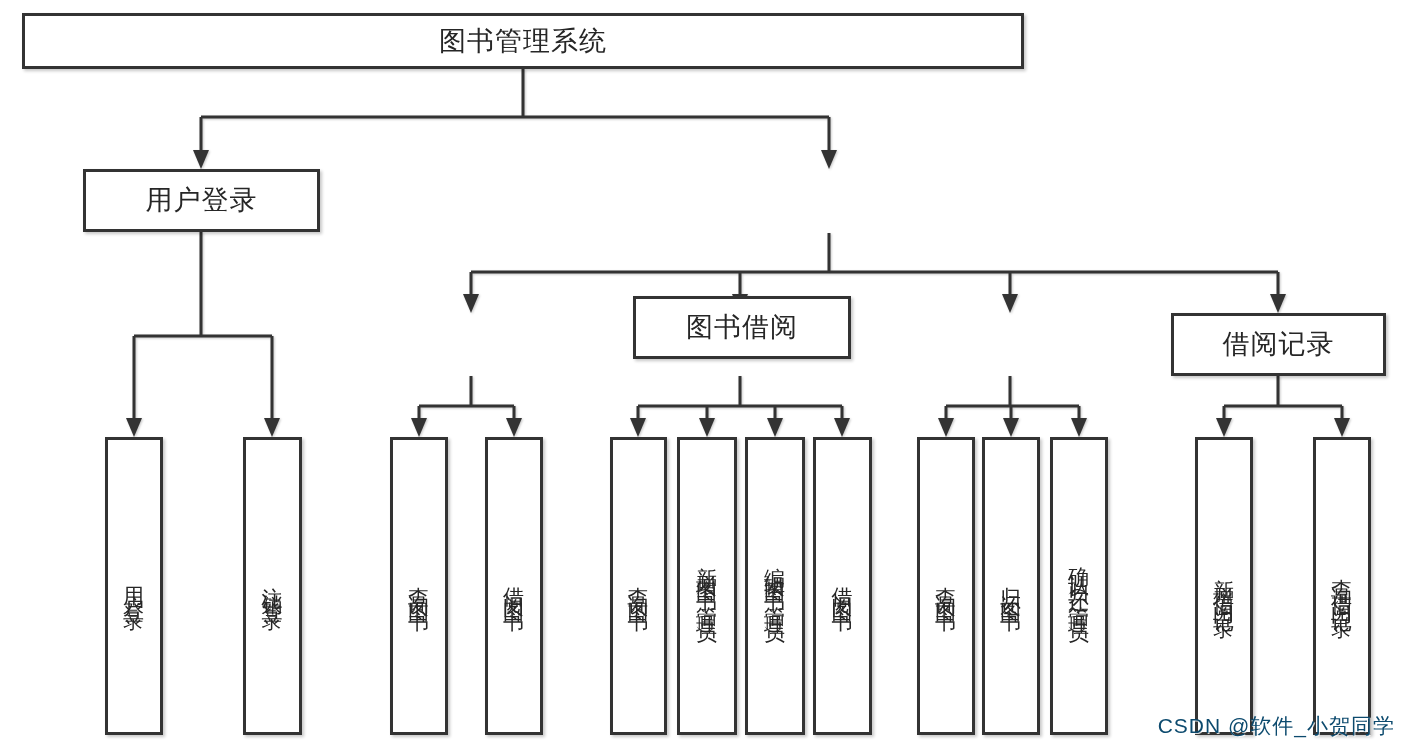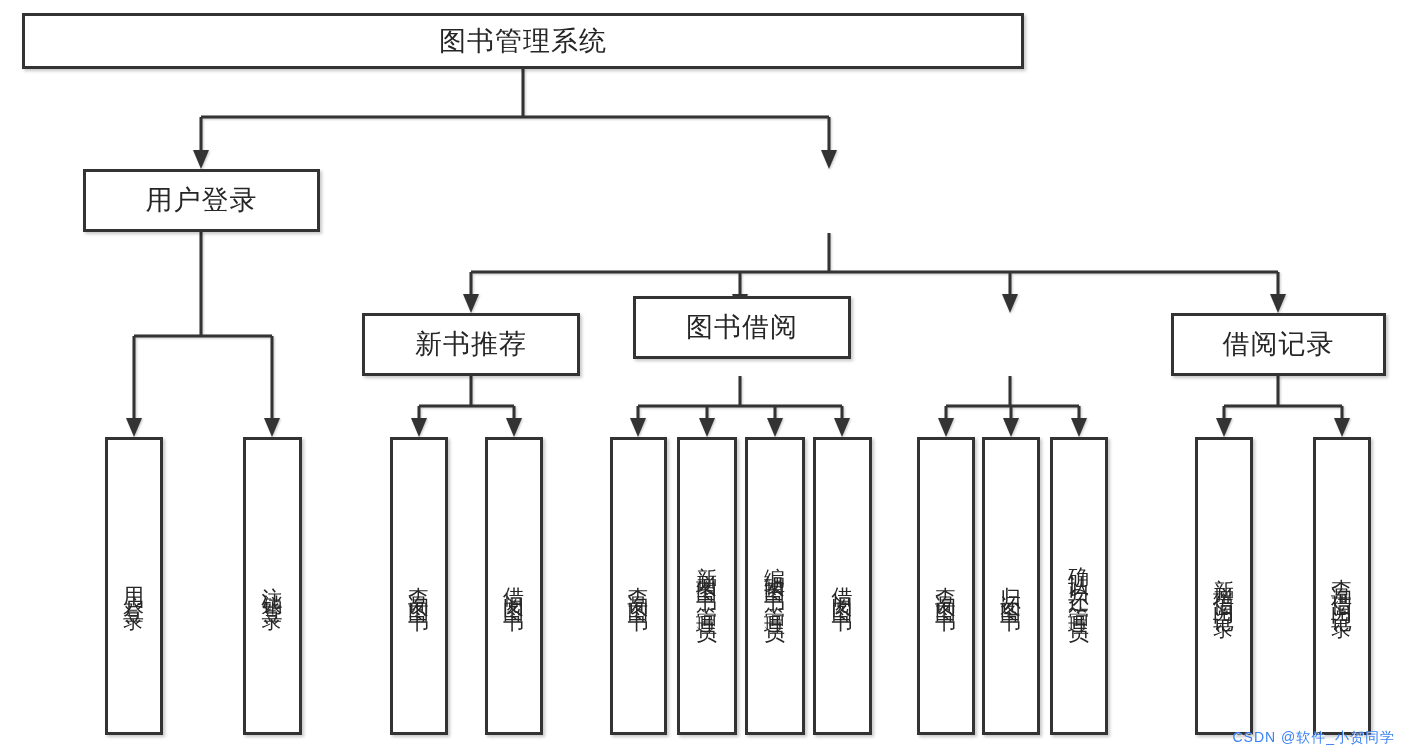--- a/index.html
+++ b/index.html
@@ -38,23 +38,23 @@
   .leaf .lbl {
     writing-mode: vertical-rl;
     text-orientation: mixed;
     font-size: 21px;
     letter-spacing: 8px;
     white-space: normal;
   }
   .watermark {
     position: absolute;
     right: 10px;
-    bottom: 0;
-    font-size: 14px;
-    color: #3b82f6;
+    bottom: 7px;
+    font-size: 21px;
+    color: #0c4a6e;
     letter-spacing: 1px;
     text-shadow: 1px 1px 0 rgba(255,255,255,0.8);
   }
 </style>
 </head>
 <body>
 
 <div class="canvas">
 
   <svg class="connectors" width="1405" height="747" viewBox="0 0 1405 747" xmlns="http://www.w3.org/2000/svg">
@@ -98,23 +98,20 @@
   </svg>
 
   <div class="box root" style="left:22px;top:13px;width:1002px;height:56px">
     <span class="lbl">图书管理系统</span>
   </div>
 
   <div class="box" style="left:83px;top:169px;width:237px;height:63px">
     <span class="lbl">用户登录</span>
   </div>
 
-  <div class="box" style="left:362px;top:313px;width:218px;height:63px">
-    <span class="lbl">新书推荐</span>
-  </div>
   <div class="box" style="left:633px;top:296px;width:218px;height:63px">
     <span class="lbl">图书借阅</span>
   </div>
   <div class="box" style="left:1171px;top:313px;width:215px;height:63px">
     <span class="lbl">借阅记录</span>
   </div>
 
   <div class="box leaf" style="left:105px;top:437px;width:58px;height:298px">
     <span class="lbl">用户登录</span>
   </div>

